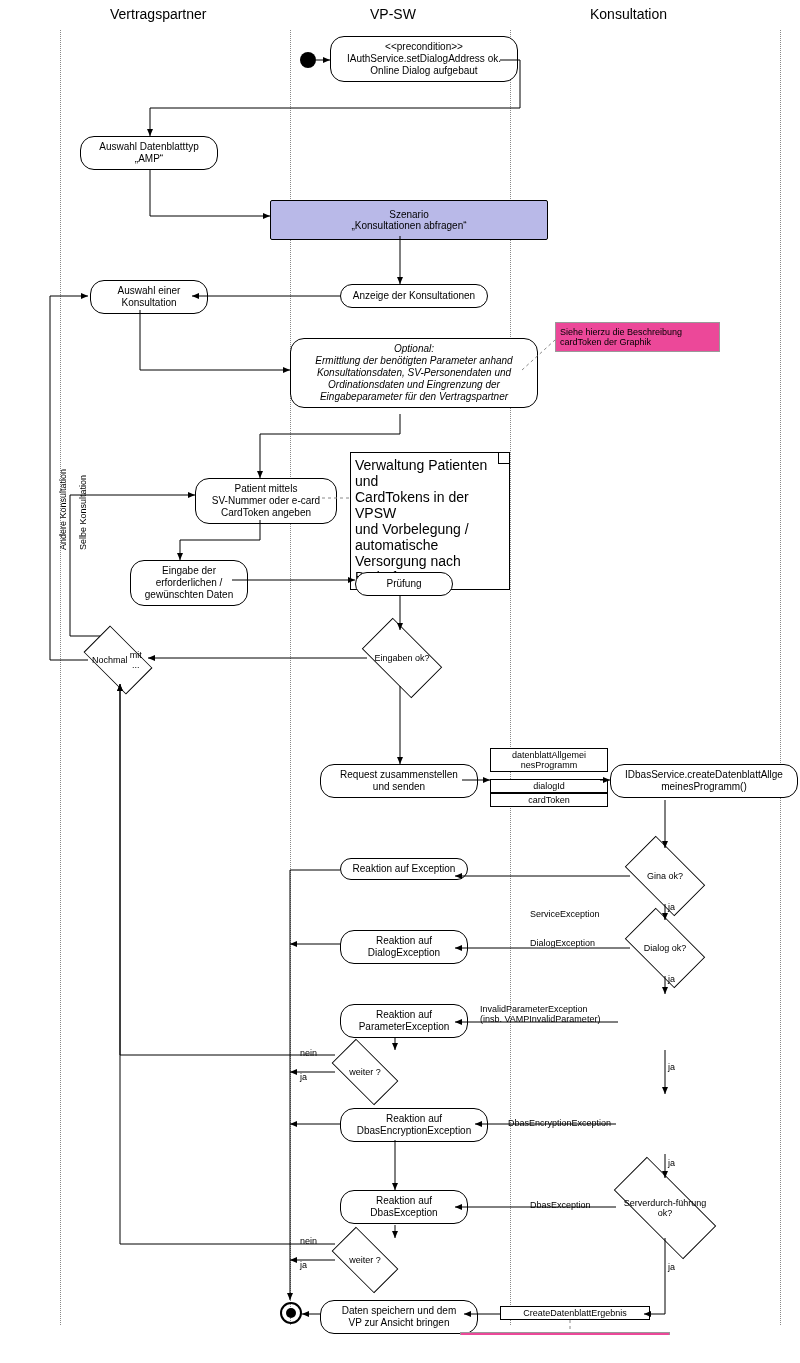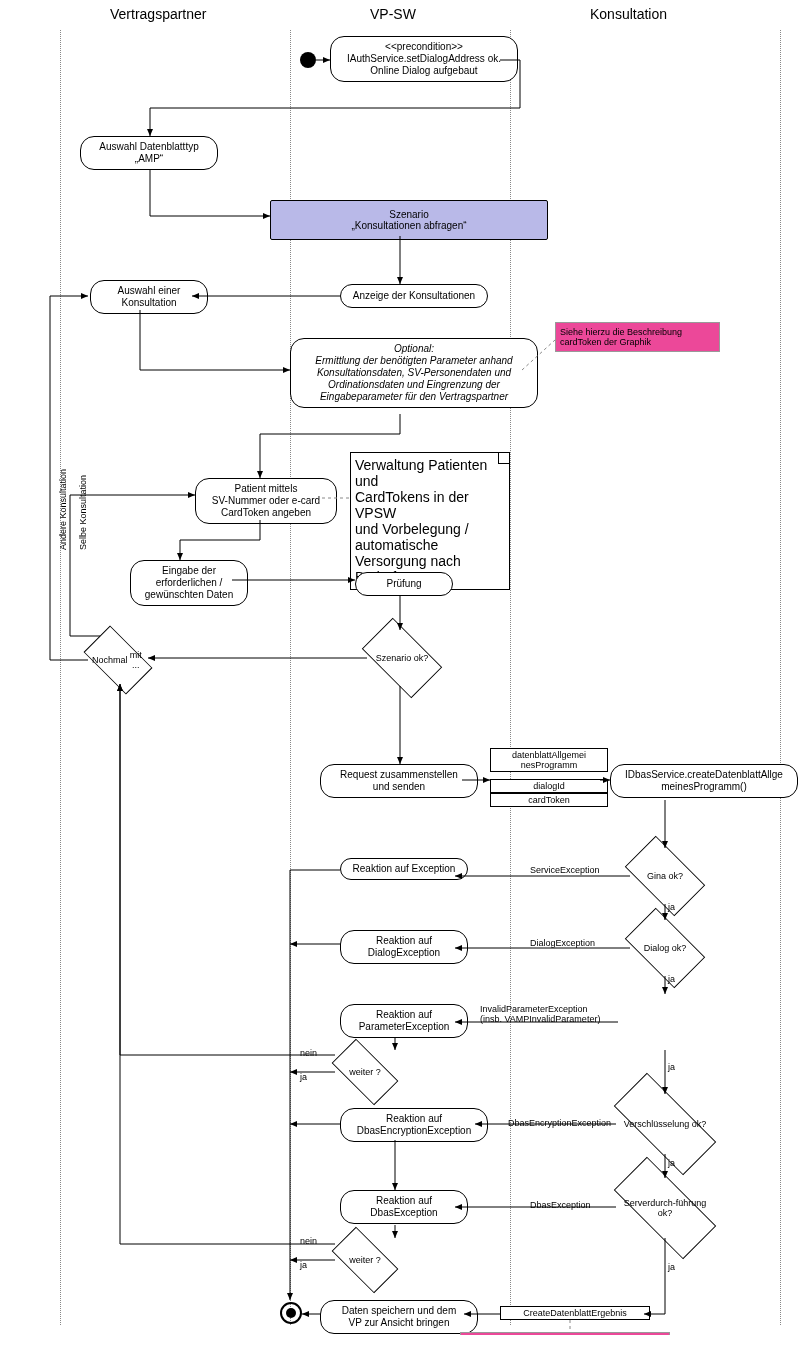--- a/index.html
+++ b/index.html
@@ -85,21 +85,21 @@
 
 <div class="node" style="left:130px;top:560px;width:100px">
   <div>Eingabe der</div>
   <div>erforderlichen /</div>
   <div>gewünschten Daten</div>
 </div>
 <div class="node" style="left:355px;top:572px;width:80px;height:14px">Prüfung</div>
 
 <div class="diamond" style="left:367px;top:630px;width:70px;height:56px">
   <div class="d"></div>
-      <div class="t">Szenario ok?</div>
+      <div class="t">Eingaben ok?</div>
 </div>
 <div class="diamond" style="left:88px;top:636px;width:60px;height:48px">
   <div class="d"></div>
       <div class="t">
         <span>Nochmal</span>
         <br>
         <span>mit ...</span>
       </div>
 </div>
 
@@ -138,39 +138,35 @@
     </div>
 
 <div class="diamond" style="left:630px;top:848px;width:70px;height:56px">
       <div class="d"></div>
       <div class="t">Gina ok?</div>
     </div>
 <div class="diamond" style="left:630px;top:920px;width:70px;height:56px">
       <div class="d"></div>
       <div class="t">Dialog ok?</div>
     </div>
-<div class="diamond" style="left:616px;top:1094px;width:98px;height:60px">
-      <div class="d"></div>
-      <div class="t">Verschlüsselung ok?</div>
-    </div>
 <div class="diamond" style="left:616px;top:1178px;width:98px;height:60px">
       <div class="d"></div>
       <div class="t">Serverdurch-führung ok?</div>
     </div>
 
 <div class="diamond" style="left:335px;top:1050px;width:60px;height:44px">
       <div class="d"></div>
       <div class="t">weiter ?</div>
     </div>
 <div class="diamond" style="left:335px;top:1238px;width:60px;height:44px">
       <div class="d"></div>
       <div class="t">weiter ?</div>
     </div>
 
-<div class="lbl" style="left:530px;top:865px">ServiceException</div>
+<div class="lbl" style="left:530px;top:909px">ServiceException</div>
 <div class="lbl" style="left:530px;top:938px">DialogException</div>
 <div class="lbl" style="left:480px;top:1004px"><span>InvalidParameterException</span><br><span>(insb. VAMPInvalidParameter)</span></div>
 <div class="lbl" style="left:508px;top:1118px">DbasEncryptionException</div>
 <div class="lbl" style="left:530px;top:1200px">DbasException</div>
 
 <div class="lbl" style="left:668px;top:902px">ja</div>
 <div class="lbl" style="left:668px;top:974px">ja</div>
 <div class="lbl" style="left:668px;top:1062px">ja</div>
 <div class="lbl" style="left:668px;top:1158px">ja</div>
 <div class="lbl" style="left:668px;top:1262px">ja</div>

